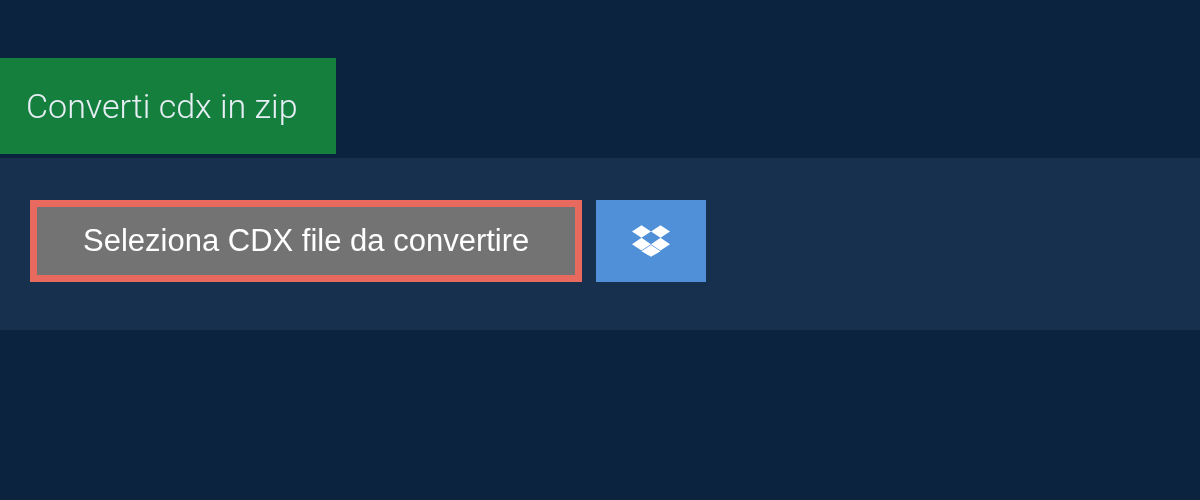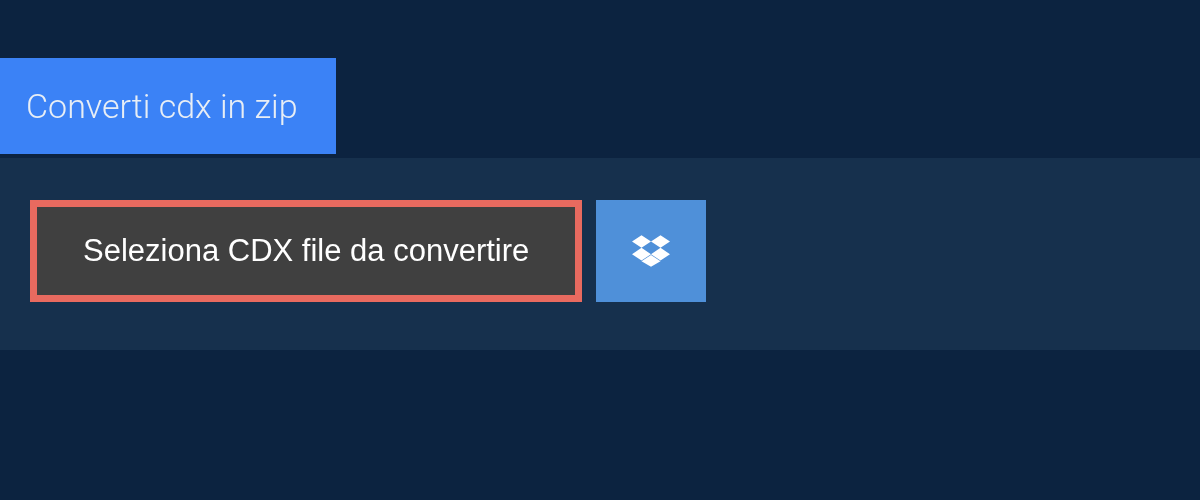--- a/index.html
+++ b/index.html
@@ -9,45 +9,45 @@
     }
     body {
       width: 1200px;
       height: 500px;
       background: #0c2340;
       font-family: -apple-system, BlinkMacSystemFont, "Segoe UI", Roboto, Helvetica, Arial, sans-serif;
       overflow: hidden;
     }
     .tab-header {
       display: inline-block;
-      background: #3b82f6;
+      background: #15803d;
       color: #e8eef5;
       font-size: 34px;
       font-weight: 300;
       padding: 28px 38px 28px 26px;
       margin-top: 58px;
     }
     .panel {
       background: #16304d;
       border-top: 4px solid #0c2340;
       padding: 42px 30px 48px 30px;
       display: flex;
       gap: 14px;
       align-items: stretch;
     }
     .select-btn-wrapper {
       border: 7px solid #e86a5f;
       display: inline-block;
     }
     .select-btn {
-      background: #404040;
+      background: #737373;
       color: #ffffff;
       font-size: 31px;
       font-weight: 300;
-      padding: 26px 46px;
+      padding: 16px 46px;
       border: none;
       cursor: pointer;
       display: block;
       white-space: nowrap;
     }
     .dropbox-btn {
       background: #4f90d9;
       border: none;
       cursor: pointer;
       width: 110px;

